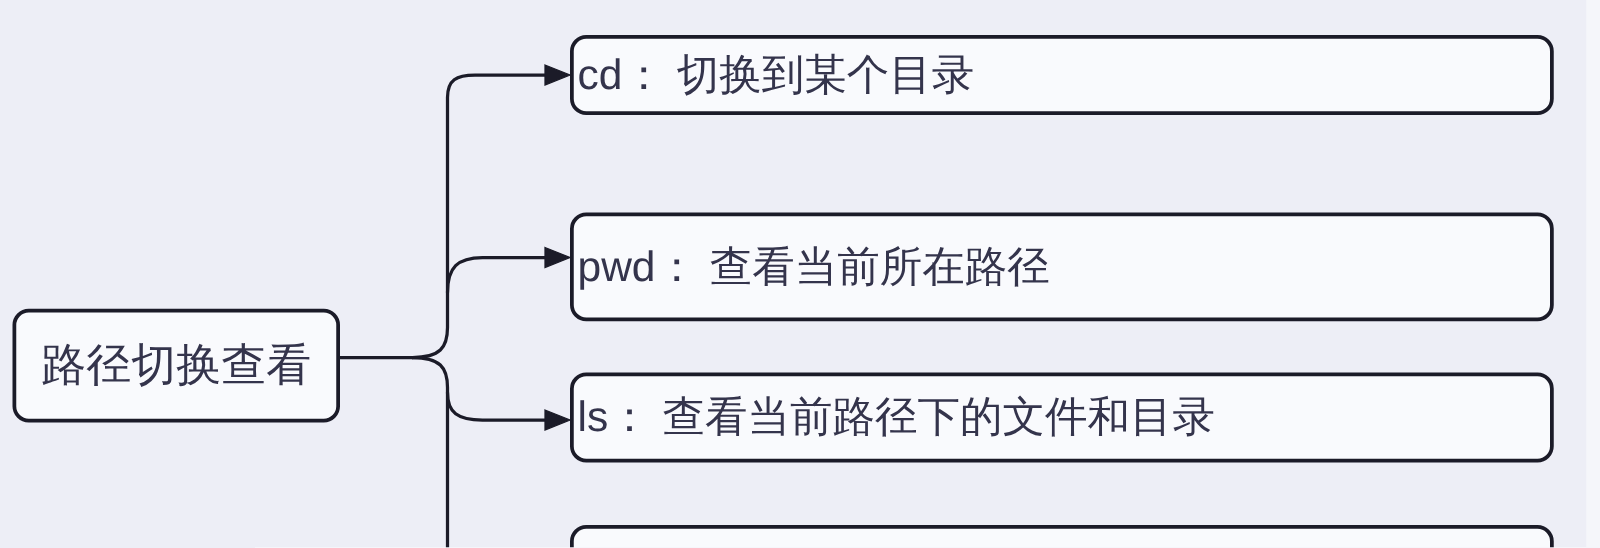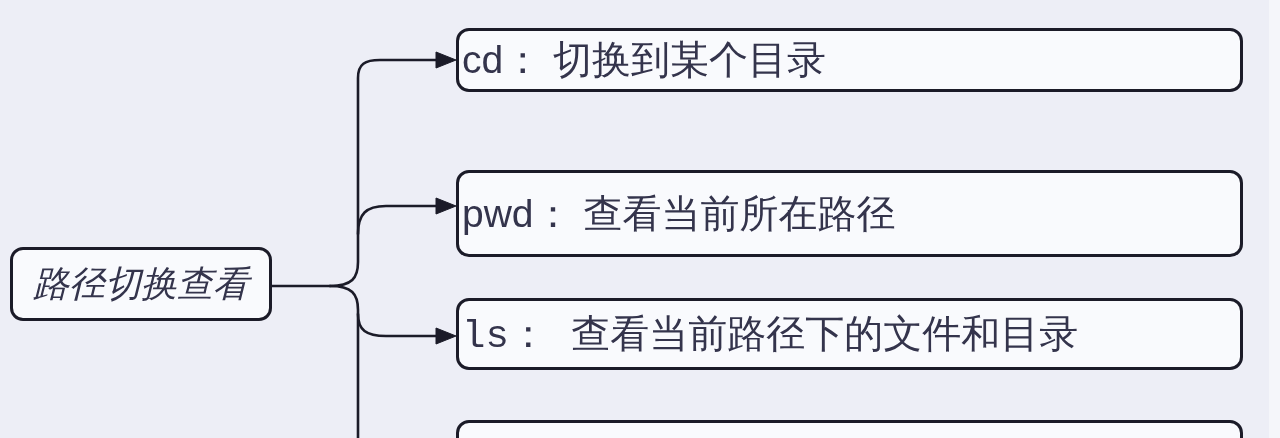--- a/index.html
+++ b/index.html
@@ -34,34 +34,33 @@
     border-radius: 13px;
     background: var(--node_fill, #f9fafd);
     color: var(--text, #34344c);
     display: flex;
     align-items: center;
     white-space: nowrap;
     overflow: hidden;
   }
   .node.root {
     left: 10px; top: 247px;
-    width: 262px; height: 74px;
+    width: 262px; height: 91px;
     justify-content: center;
     font-size: 36px;
-    font-style: italic;
   }
   .node.child {
     left: 456px;
     width: 787px;
-    font-size: 39px;
+    font-size: 34px;
     padding-left: 3px;
   }
   .node.c1 { top: 28px;  height: 64px; }
   .node.c2 { top: 170px; height: 87px; }
-  .node.c3 { top: 298px; height: 72px; font-family: Liberation Mono, monospace; }
+  .node.c3 { top: 298px; height: 72px; }
   .node.c4 { top: 420px; height: 70px; }
   .edge-band {
     position: absolute;
     right: 0; top: 0;
     width: 11px; height: 438px;
     background: rgba(255,255,255,0.45);
     pointer-events: none;
   }
 </style>
 </head>

